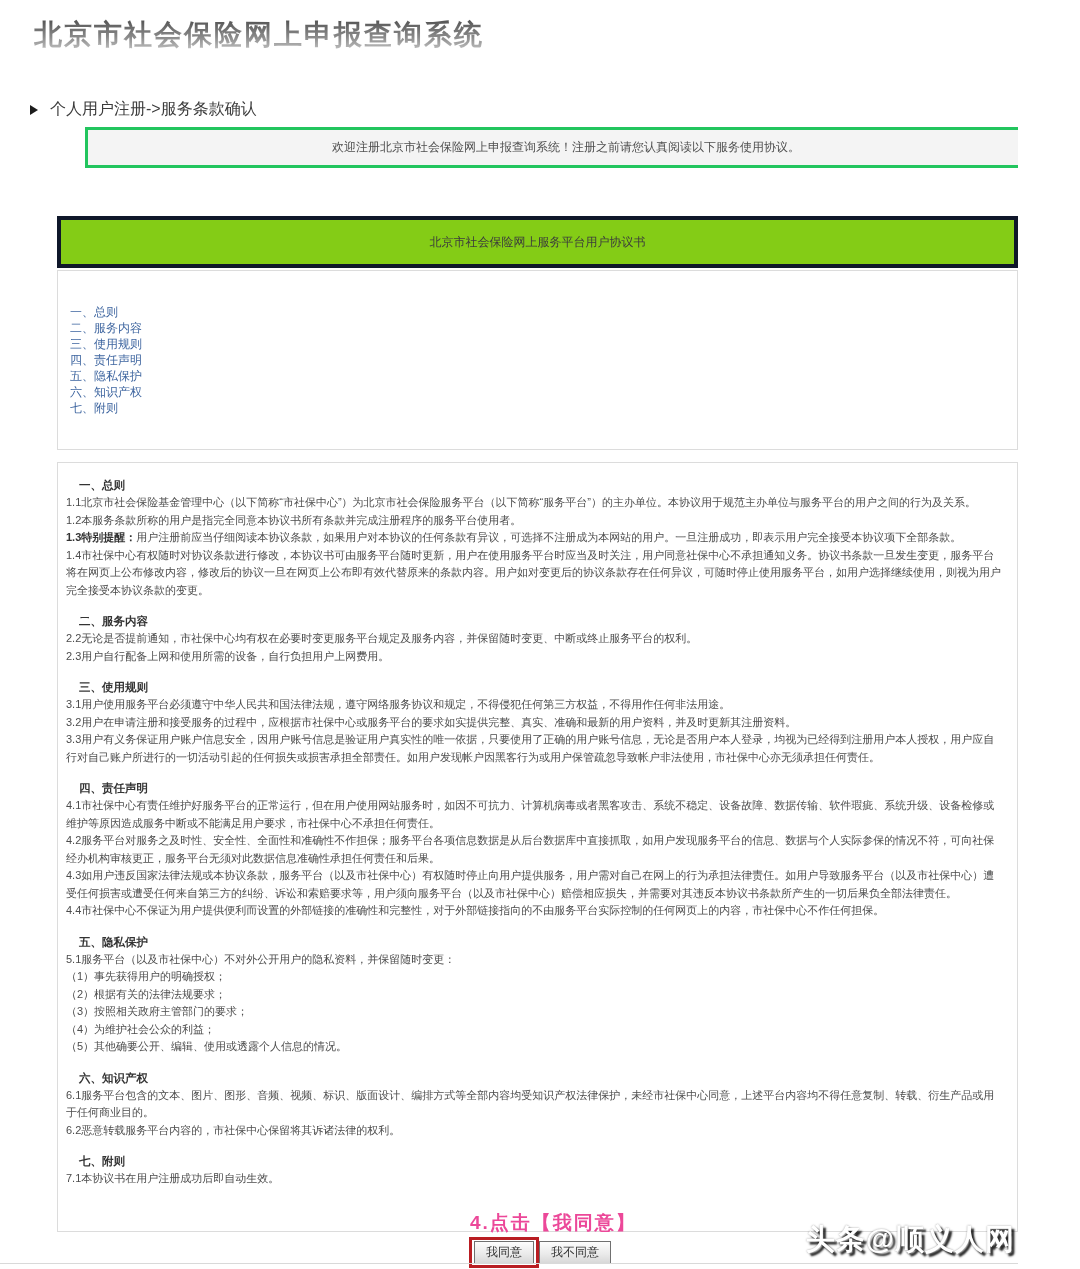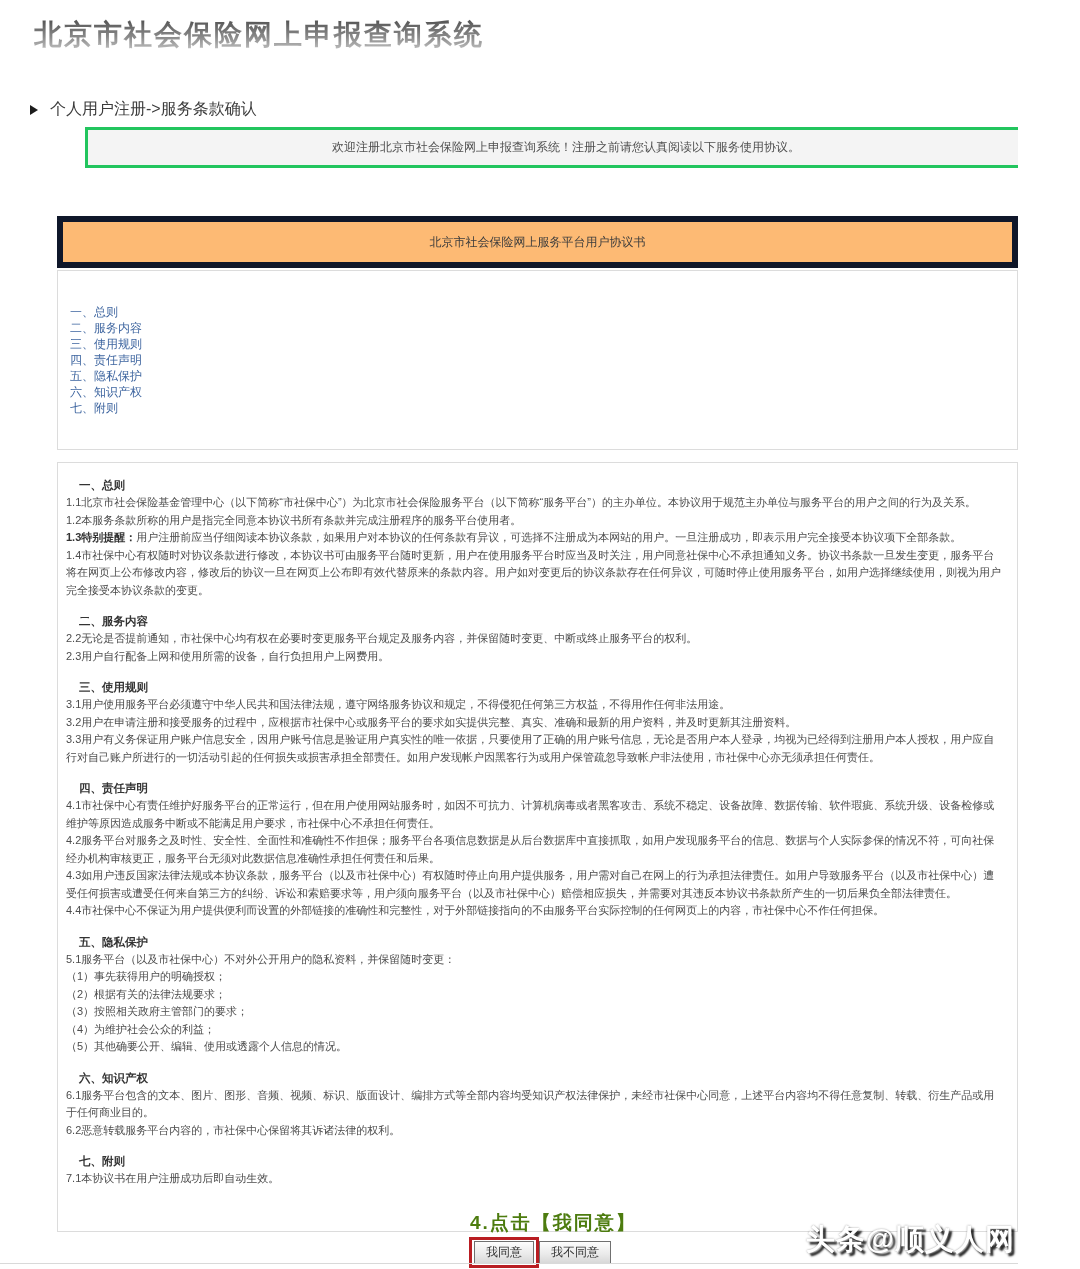--- a/index.html
+++ b/index.html
@@ -16,34 +16,34 @@
         border:1px solid #111;box-sizing:border-box;display:flex;align-items:center;}
   .date-bar span{color:#f2f2f2;font-size:12px;font-weight:bold;padding-left:30px;letter-spacing:1px;}
   
   .breadcrumb{position:absolute;top:99px;left:30px;font-size:16px;color:#3c3c3c;display:flex;align-items:center;}
   .breadcrumb .tri{width:0;height:0;border-left:8px solid #1c1c1c;border-top:5px solid transparent;
         border-bottom:5px solid transparent;margin-right:12px;}
   
   .welcome-box{position:absolute;top:127px;left:57px;width:962px;height:41px;background:#f4f4f4;
         border:3px solid #22c55e;box-sizing:border-box;display:flex;align-items:center;justify-content:center;
         font-size:12px;color:#4f4f4f;margin-left:28px;}
-  .title-box{position:absolute;top:216px;left:57px;width:961px;height:52px;background:#fdba74;
-        border:6px solid #0f172a;box-sizing:border-box;display:flex;align-items:center;justify-content:center;
+  .title-box{position:absolute;top:216px;left:57px;width:961px;height:52px;background:#84cc16;
+        border:4px solid #0f172a;box-sizing:border-box;display:flex;align-items:center;justify-content:center;
         font-size:12px;color:#3c3c3c;}
   .toc-box{position:absolute;top:270px;left:57px;width:961px;height:180px;background:#fff;
         border:1px solid #dcdcdc;box-sizing:border-box;padding:33px 12px 0 12px;}
   .toc-link{display:block;font-size:12px;line-height:16px;color:#3f66a0;text-decoration:none;cursor:pointer;}
   .content-box{position:absolute;top:462px;left:57px;width:961px;height:770px;background:#fff;
         border:1px solid #dcdcdc;box-sizing:border-box;padding:13px 12px 0 8px;overflow:hidden;}
   .section{margin-bottom:13px;}
   .sec-heading{font-size:11.5px;font-weight:bold;color:#333;padding-left:13px;line-height:18px;}
   .para{font-size:11px;color:#4c4c4c;line-height:17.5px;}
   .para b{color:#333;}
   
-  .annotation{position:absolute;top:1210px;left:470px;font-size:19px;font-weight:bold;color:#4d7c0f;letter-spacing:2px;}
+  .annotation{position:absolute;top:1210px;left:470px;font-size:19px;font-weight:bold;color:#ec4899;letter-spacing:2px;}
   .buttons-row{position:absolute;top:1237px;left:0;width:1080px;display:flex;justify-content:center;align-items:center;}
   .agree-highlight{border:3px solid #b91d22;padding:1px 2px;display:inline-block;}
   .btn{font-family:inherit;font-size:12px;color:#333;padding:2px 11px;cursor:pointer;
         background:linear-gradient(180deg,#fdfdfd 0%,#e9e9e9 60%,#d8d8d8 100%);
         border:1px solid #707070;}
   
   .watermark{position:absolute;top:1220px;right:3px;font-size:29px;font-weight:bold;color:#ffffff;
         text-shadow:3px 3px 2px rgba(0,0,0,0.85),0 0 2px rgba(0,0,0,0.4);letter-spacing:1px;}
   .bottom-line{position:absolute;top:1263px;left:0;width:100%;border-top:1px solid #d9d9d9;}
   .edge-line{position:absolute;top:72px;bottom:0;left:1071px;width:1px;background:#e4e4e4;}

